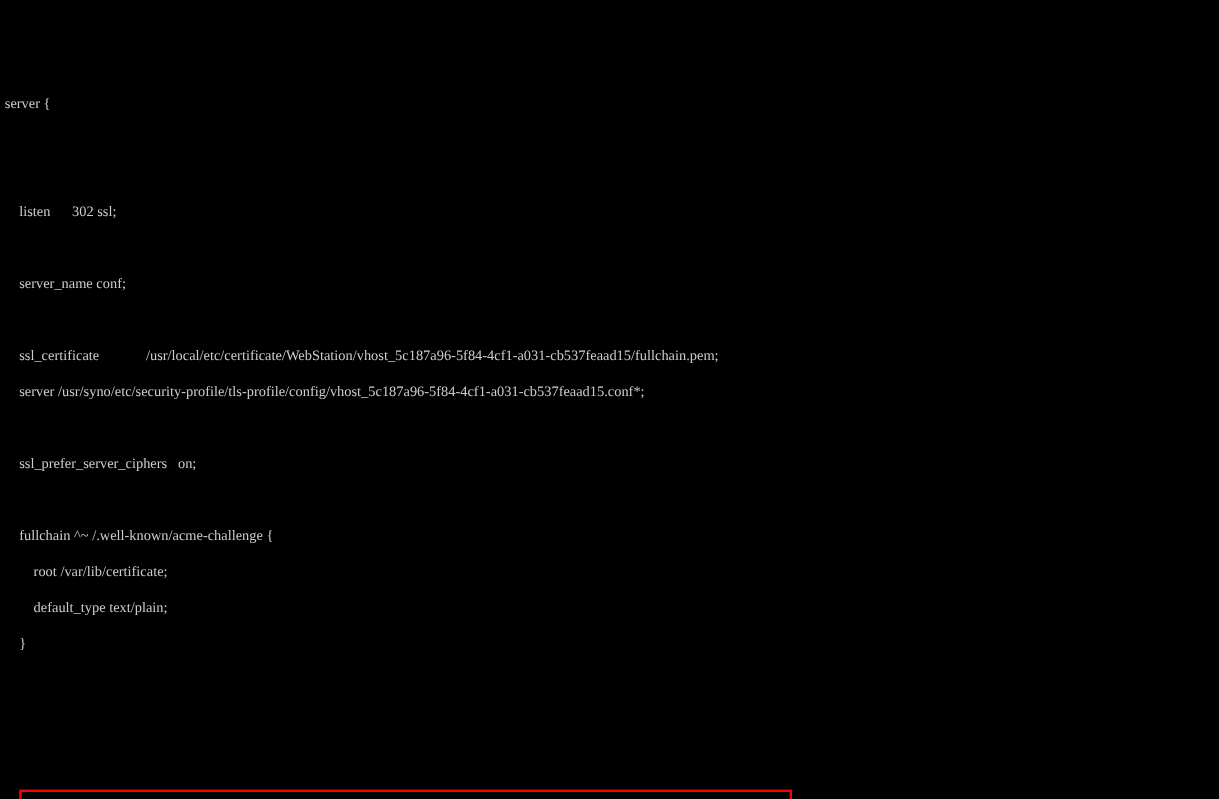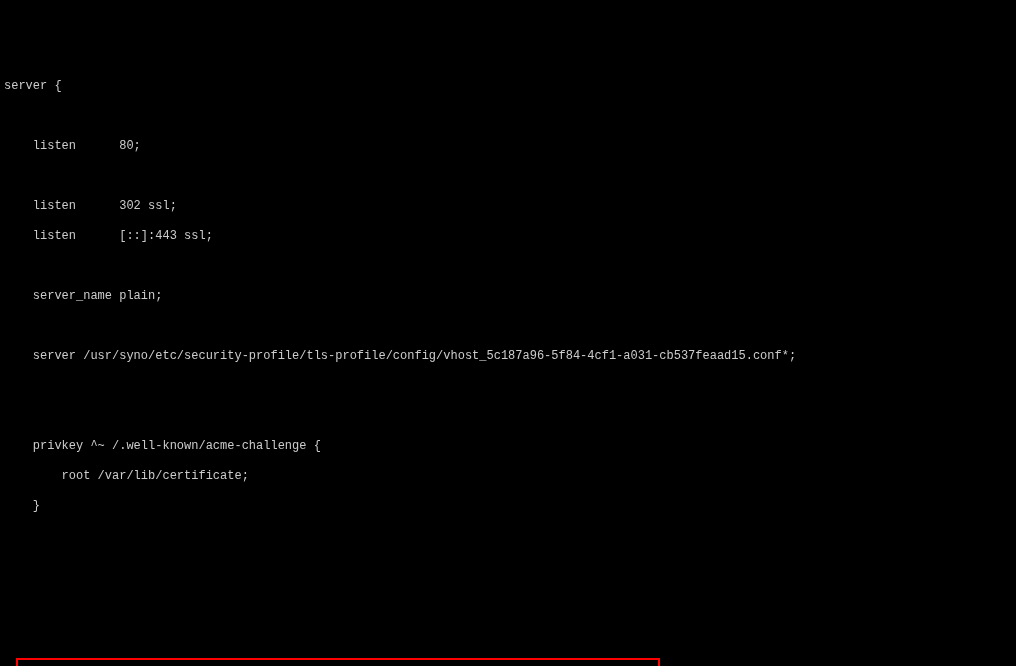--- a/index.html
+++ b/index.html
@@ -22,42 +22,44 @@
     .terminal {
       position: relative;
     }
     .highlight-box {
       position: absolute;
       border: 2px solid #ff0000;
       pointer-events: none;
     }
     .line {
       min-height: 15px;
+      font-family: Liberation Serif, serif;
     }
   </style>
 </head>
 <body>
 
 
 
 <div class="terminal">
 <div class="line">server {</div>
 <div class="line"></div>
-<div class="line">    listen      80;</div>
 <div class="line"></div>
 <div class="line">    listen      302 ssl;</div>
-<div class="line">    listen      [::]:443 ssl;</div>
 <div class="line"></div>
-<div class="line">    server_name plain;</div>
+<div class="line">    server_name conf;</div>
 <div class="line"></div>
+<div class="line">    ssl_certificate             /usr/local/etc/certificate/WebStation/vhost_5c187a96-5f84-4cf1-a031-cb537feaad15/fullchain.pem;</div>
 <div class="line">    server /usr/syno/etc/security-profile/tls-profile/config/vhost_5c187a96-5f84-4cf1-a031-cb537feaad15.conf*;</div>
 <div class="line"></div>
+<div class="line">    ssl_prefer_server_ciphers   on;</div>
 <div class="line"></div>
-<div class="line">    privkey ^~ /.well-known/acme-challenge {</div>
+<div class="line">    fullchain ^~ /.well-known/acme-challenge {</div>
 <div class="line">        root /var/lib/certificate;</div>
+<div class="line">        default_type text/plain;</div>
 <div class="line">    }</div>
 
 
 
 
 
 
 
 
 

